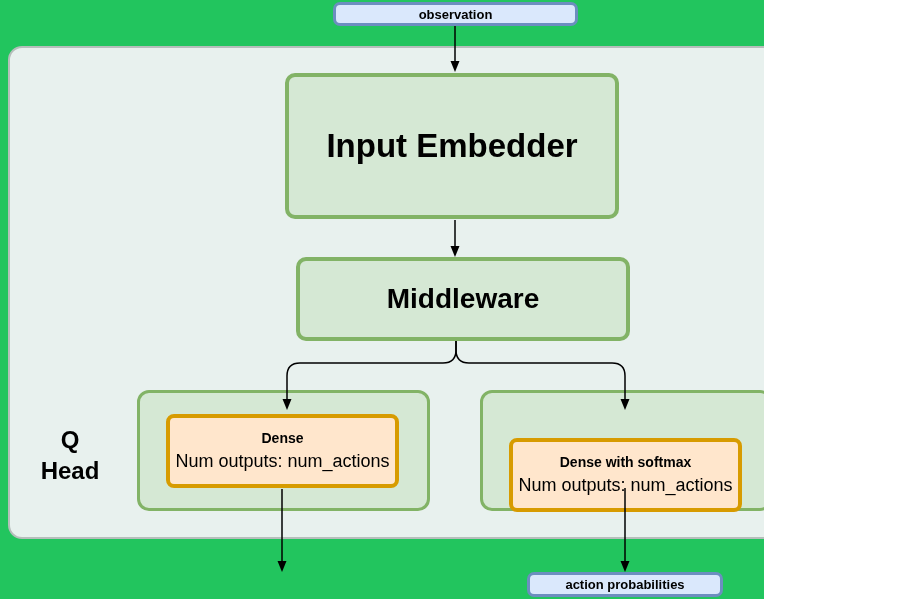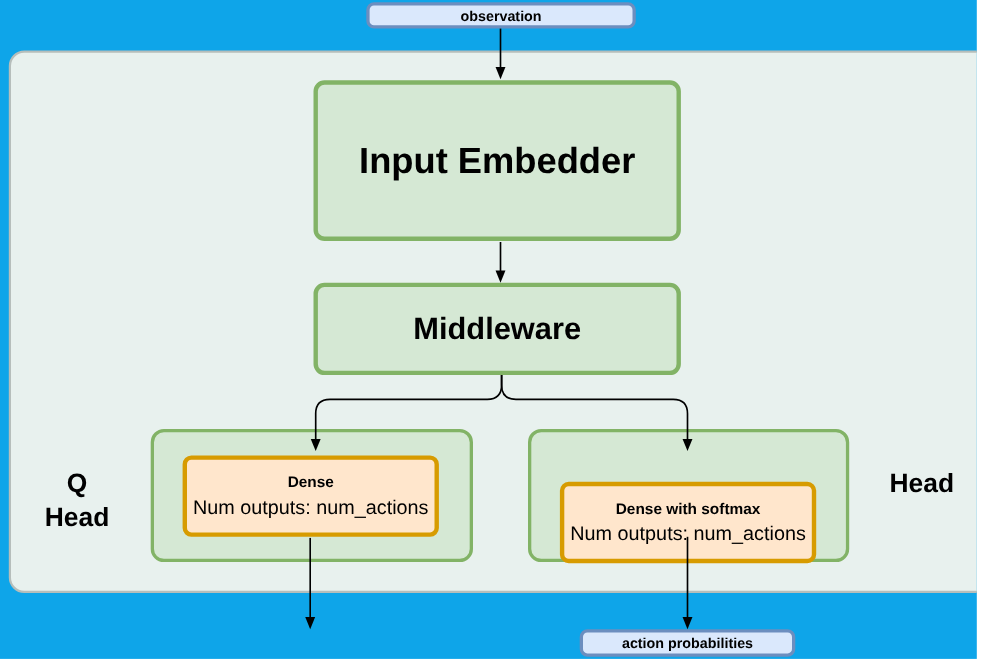--- a/index.html
+++ b/index.html
@@ -12,23 +12,23 @@
     --blue-fill: #dae8fc;
     --blue-border: #6c8ebf;
     --arrow: #000000;
     --text: #000000;
   }
   * { box-sizing: border-box; margin: 0; padding: 0; }
   html, body { background: #ffffff; }
   body { font-family: "Liberation Sans", sans-serif; color: var(--text); }
   .canvas {
     position: relative;
-    width: 888px;
+    width: 764px;
     height: 599px;
-    background: #0ea5e9;
+    background: #22c55e;
     overflow: hidden;
   }
   .abs { position: absolute; }
   .node {
     position: absolute;
     display: flex;
     flex-direction: column;
     align-items: center;
     justify-content: center;
     text-align: center;
@@ -49,21 +49,21 @@
   .observation { left: 333px; top: 2px;  width: 245px; height: 24px; }
   .q-values    { left: 185px; top: 572px; width: 197px; height: 25px; }
   .action-prob { left: 527px; top: 572px; width: 196px; height: 25px; }
   .green-node {
     background: var(--green-fill);
     border: 4px solid var(--green-border);
     border-radius: 10px;
     font-weight: bold;
   }
   .input-embedder { left: 285px; top: 73px;  width: 334px; height: 146px; font-size: 33px; }
-  .middleware     { left: 285px; top: 257px; width: 334px; height: 84px;  font-size: 28px; }
+  .middleware     { left: 296px; top: 257px; width: 334px; height: 84px;  font-size: 28px; }
   .head-container {
     position: absolute;
     background: var(--green-fill);
     border: 3px solid var(--green-border);
     border-radius: 12px;
   }
   .q-head-container      { left: 137px; top: 390px; width: 293px; height: 121px; }
   .policy-head-container { left: 480px; top: 390px; width: 292px; height: 121px; }
   .orange-node {
     background: var(--orange-fill);

